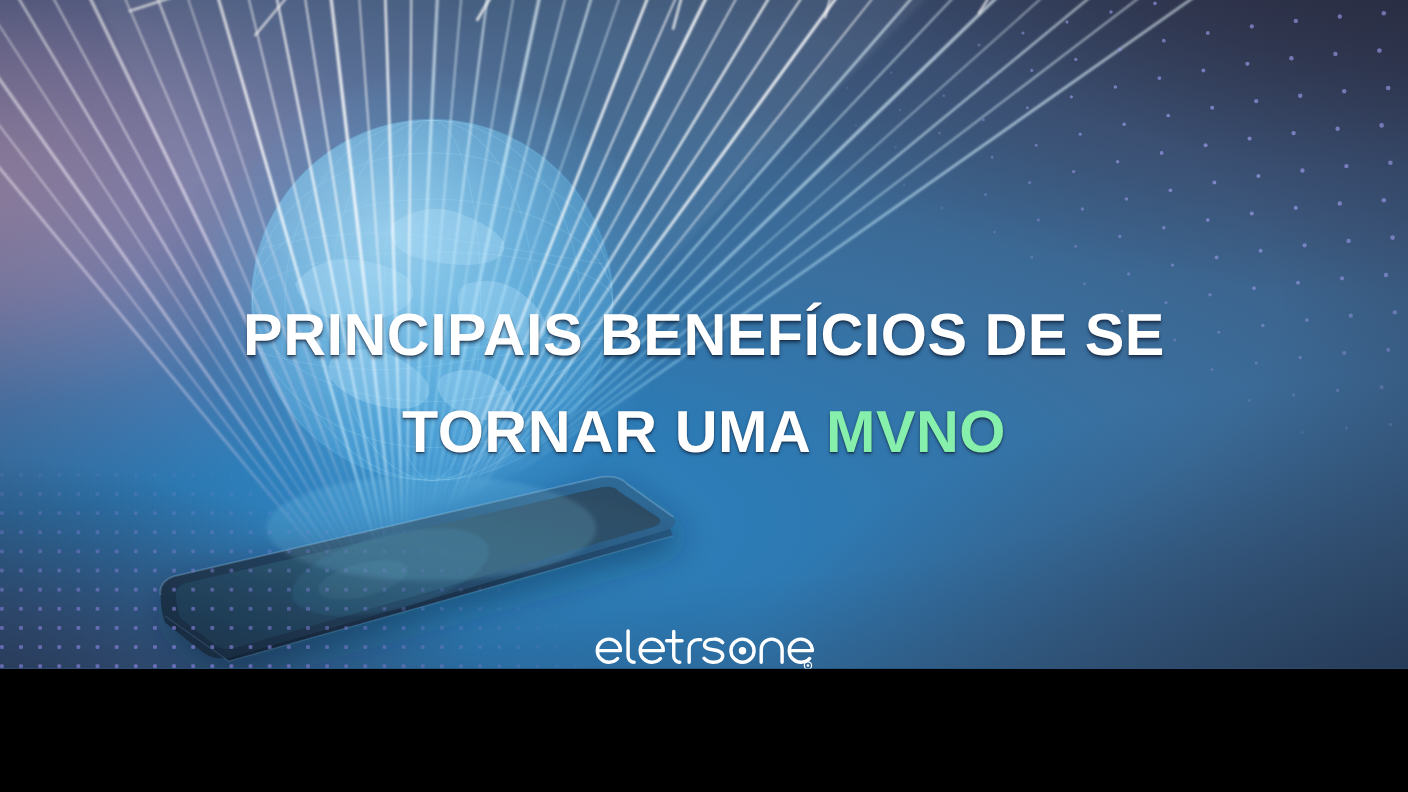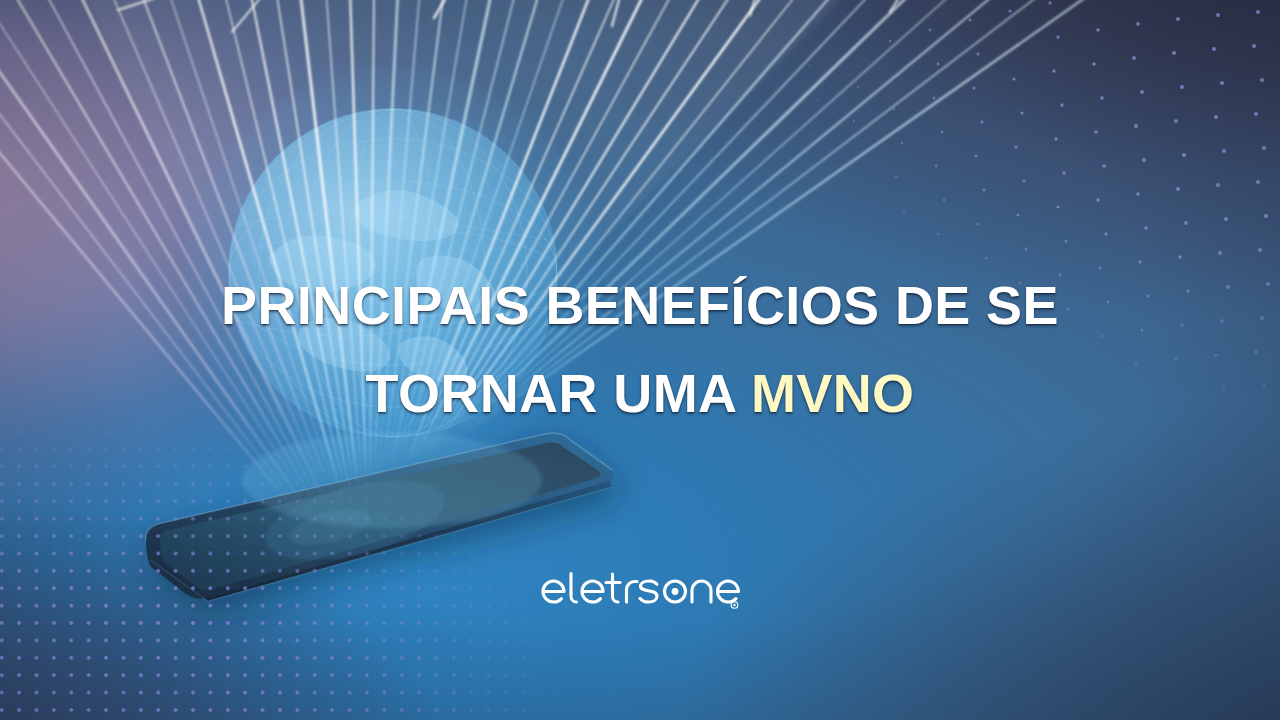--- a/index.html
+++ b/index.html
@@ -8,21 +8,21 @@
     padding: 0;
     background: #000;
   }
   body {
     font-family: "Liberation Sans", sans-serif;
   }
 
   .stage {
     position: relative;
     width: 1280px;
-    height: 720px;
+    height: 608px;
     overflow: hidden;
     background: #2f74ad;
   }
 
   
   .bg-base {
     position: absolute;
     inset: 0;
     background:
       radial-gradient(115% 90% at 31% 78%, #2f86c4 0%, #2d7ab4 22%, #3a6f9e 48%, #3d5f86 72%, #3b5274 100%);
@@ -138,21 +138,21 @@
     font-weight: bold;
     font-size: 54px;
     letter-spacing: 0.4px;
     line-height: 88px;
     text-shadow:
       0 2px 3px rgba(12,26,48,0.55),
       0 1px 1px rgba(12,26,48,0.45);
     white-space: nowrap;
   }
   .headline .accent {
-    color: #fef9c3;
+    color: #86efac;
   }
 
   
   .logo {
     position: absolute;
     left: 0;
     top: 565px;
     width: 1280px;
     display: flex;
     align-items: flex-end;

